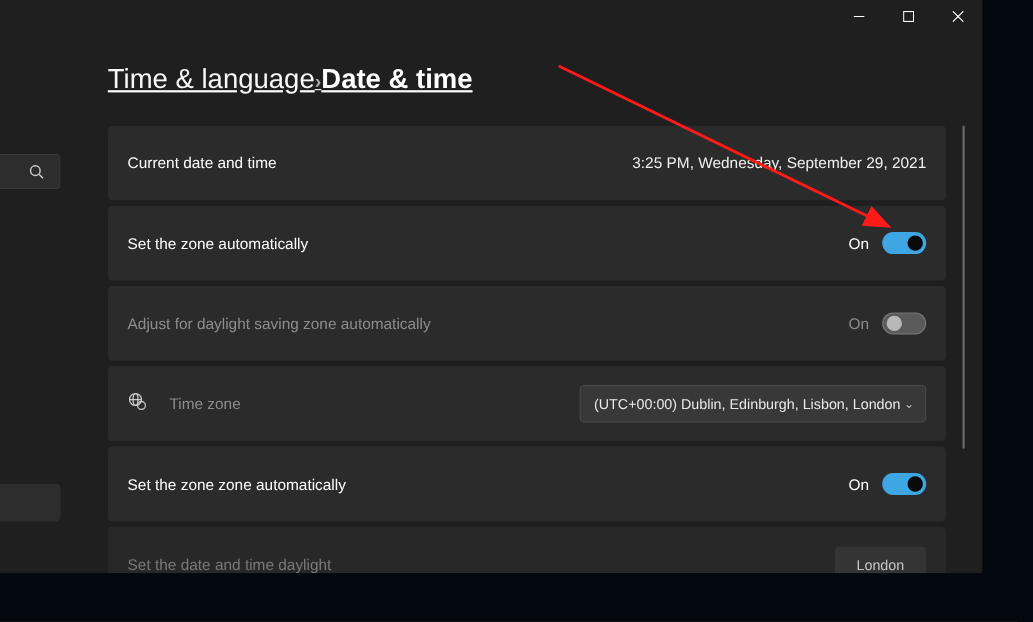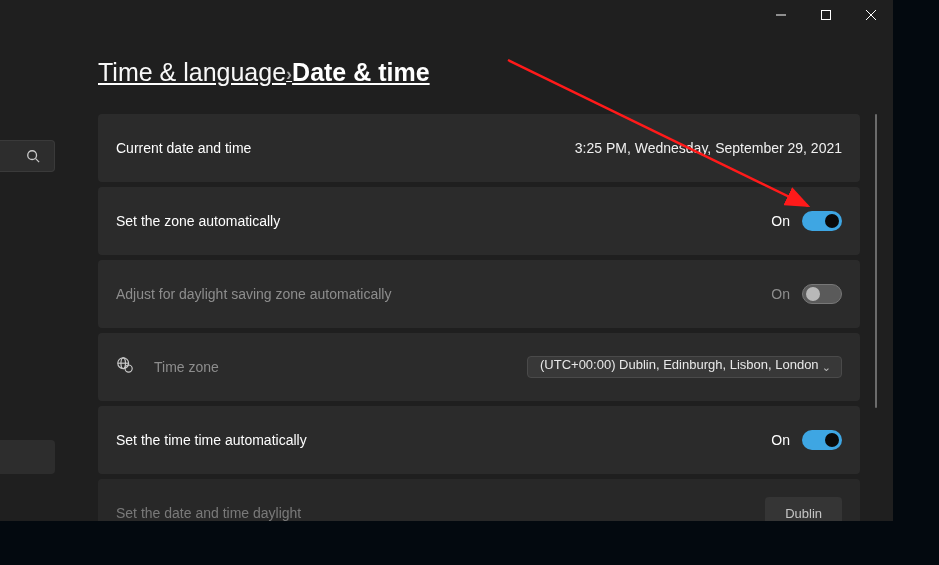--- a/index.html
+++ b/index.html
@@ -113,25 +113,25 @@
     background: #0a0a0a;
   }
   .toggle.off { background: #5a5a5a; border:1px solid #777;}
   .toggle.off .knob {
     position: absolute; left: 3px; top: 2px;
     width: 14px; height: 14px; border-radius: 50%;
     background: #b8b8b8;
   }
 
   .dropdown {
-    width: 315px; height: 22px;
+    width: 315px; height: 34px;
     background: #383838;
     border: 1px solid #4a4a4a;
     border-radius: 4px;
-    display: flex; align-items: flex-start;
+    display: flex; align-items: center;
     padding: 0 30px 0 12px;
     color: #e8e8e8;
     font-size: 13px;
     position: relative;
     overflow: hidden;
     white-space: nowrap;
     cursor: pointer;
   }
   .dropdown .chev {
     position: absolute; right: 10px; top: 50%;
@@ -231,30 +231,30 @@
             </svg>
         </span>
         <span class="label">Time zone</span>
         <div class="dropdown">
           <span>(UTC+00:00) Dublin, Edinburgh, Lisbon, London</span>
           <span class="chev">⌄</span>
         </div>
       </div>
 
       <div class="row">
-        <span class="label">Set the time time automatically</span>
+        <span class="label">Set the zone zone automatically</span>
         <span class="state">On</span>
         <div class="toggle on">
             <div class="knob"></div>
           </div>
       </div>
 
       <div class="row manual dim">
         <span class="label">Set the date and time daylight</span>
-        <button class="btn">Dublin</button>
+        <button class="btn">London</button>
       </div>
 
     </div>
     <div class="scrollbar"></div>
   </div>
 
   <svg class="arrow-svg">
     <defs>
       <marker id="ahead" markerWidth="10" markerHeight="8" refX="9" refY="4" orient="auto">
         <polygon points="0 0, 10 4, 0 8" fill="#ff1a1a"></polygon>

